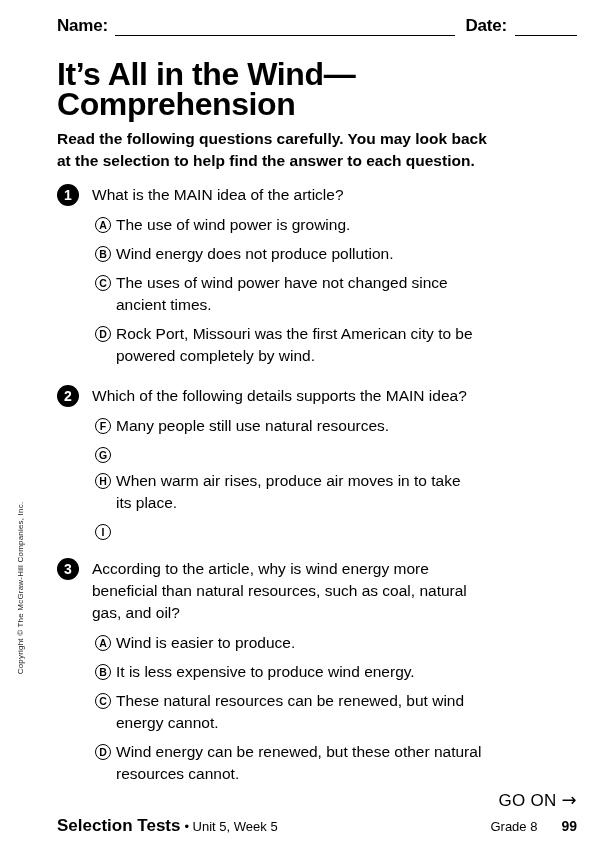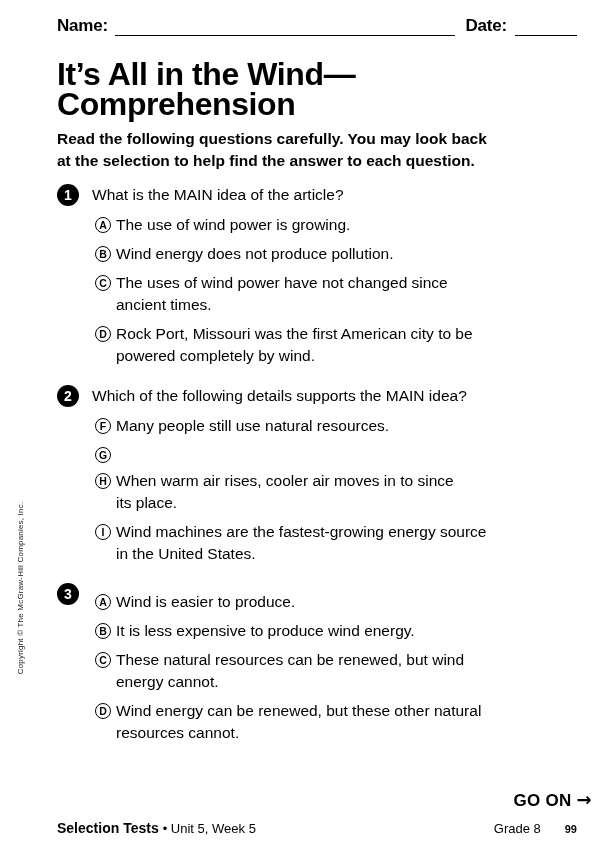--- a/index.html
+++ b/index.html
@@ -58,34 +58,34 @@
   
   .copyright{
     position:absolute;left:20px;top:588px;
     transform:translate(-50%,-50%) rotate(-90deg);
     font-size:8px;letter-spacing:0.2px;color:#1a1a1a;
     white-space:nowrap;
   }
 
   
   .go-on{
-    position:absolute;right:16px;bottom:38px;
-    font-weight:bold;font-size:17px;letter-spacing:0.3px;margin-top:22px;
+    position:absolute;right:31px;bottom:38px;
+    font-weight:normal;font-size:17px;letter-spacing:0.3px;margin-top:22px;
   }
   .go-on .arrow{font-family:"DejaVu Sans",sans-serif;font-size:18px;}
   .footer-row{
     position:absolute;left:57px;right:31px;bottom:13px;
     display:flex;justify-content:space-between;align-items:baseline;
     font-size:13px;
   }
-  .footer-left b{font-size:14px;}
+  .footer-left b{font-size:17px;}
   .footer-left .rest{margin-left:4px;}
   .footer-right{display:flex;align-items:baseline;}
   .grade{font-size:13px;}
-  .pagenum{font-weight:bold;font-size:11px;margin-left:24px;}
+  .pagenum{font-weight:bold;font-size:14px;margin-left:24px;}
 </style>
 </head>
 <body>
 
 <div class="page">
   <div class="copyright">Copyright © The McGraw-Hill Companies, Inc.</div>
 
   <div class="content">
 
     <div class="header-row">
@@ -136,35 +136,36 @@
           <div class="options">
             <div class="option">
               <span class="letter">F</span>
               <span class="otext ml">Many people still use natural resources.</span>
             </div>
             <div class="option">
               <span class="letter">G</span>
             </div>
             <div class="option">
               <span class="letter">H</span>
-              <span class="otext ml">When warm air rises, cooler air moves in to since
+              <span class="otext ml">When warm air rises, produce air moves in to take
 its place.</span>
             </div>
             <div class="option">
               <span class="letter">I</span>
-              <span class="otext ml">Wind machines are the fastest-growing energy source
-in the United States.</span>
             </div>
           </div>
         </div>
       </section>
 
       <section class="question">
         <div class="qbadge">3</div>
         <div class="qbody">
+          <div class="qtext ml">According to the article, why is wind energy more
+beneficial than natural resources, such as coal, natural
+gas, and oil?</div>
           <div class="options">
             <div class="option">
               <span class="letter">A</span>
               <span class="otext ml">Wind is easier to produce.</span>
             </div>
             <div class="option">
               <span class="letter">B</span>
               <span class="otext ml">It is less expensive to produce wind energy.</span>
             </div>
             <div class="option">

